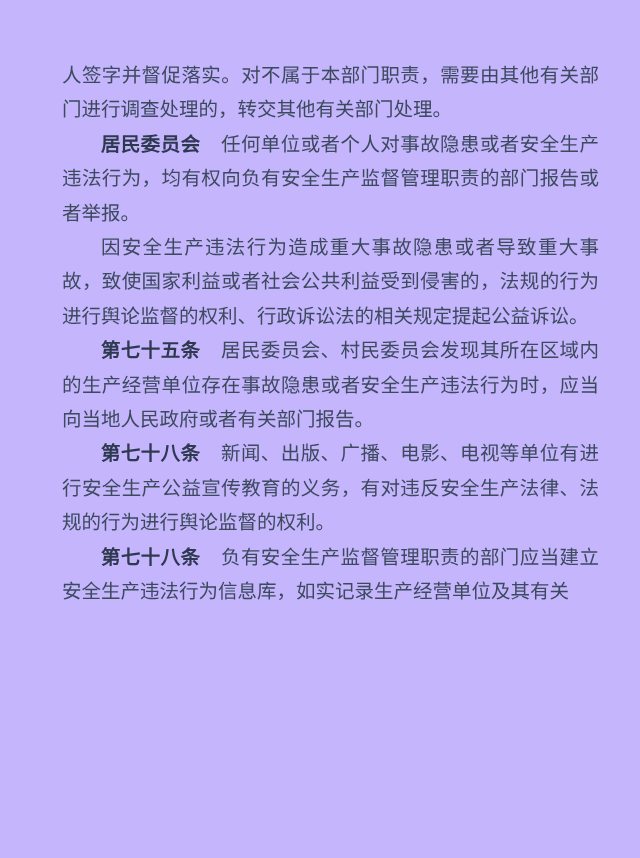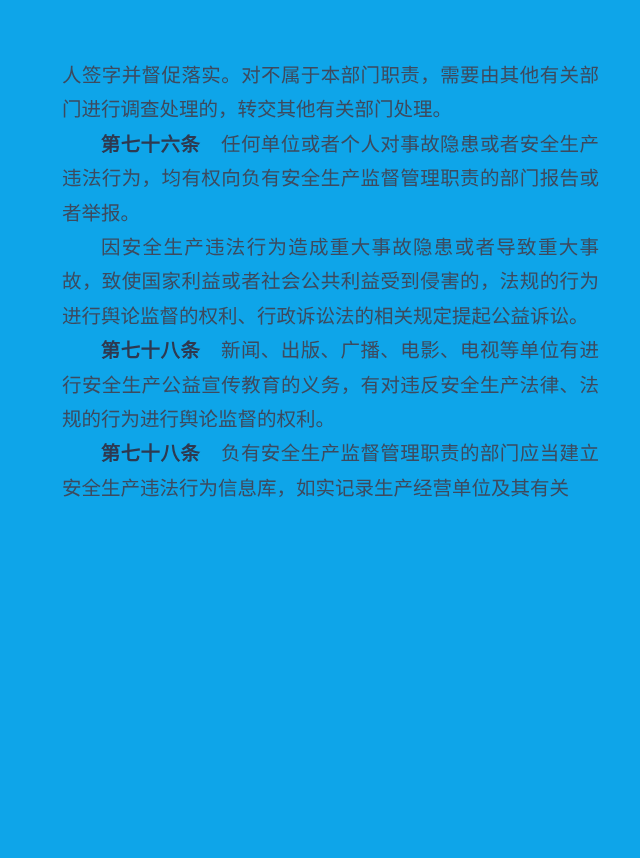--- a/index.html
+++ b/index.html
@@ -10,21 +10,21 @@
   body {
     width: 640px;
     height: 858px;
     overflow: hidden;
   }
   .page {
     box-sizing: border-box;
     width: 640px;
     height: 858px;
     padding: 59px 41px 0 62px;
-    background: #0ea5e9;
+    background: #c4b5fd;
     font-family: "Liberation Serif", serif;
     font-size: 19.5px;
     line-height: 34.4px;
     color: #3d4a5e;
     text-align: justify;
     text-justify: inter-ideograph;
   }
   .para {
     margin: 0;
     padding: 0;
@@ -39,23 +39,24 @@
   }
 </style>
 </head>
 <body>
 
 <div class="page">
 
   <p class="para"><span>人签字并督促落实。对不属于本部门职责，需要由其他有关部门进行调查处理的，转交其他有关部门处理。</span></p>
 
 
-  <p class="para indent"><b class="article-head">第七十六条</b><span>任何单位或者个人对事故隐患或者安全生产违法行为，均有权向负有安全生产监督管理职责的部门报告或者举报。</span></p>
+  <p class="para indent"><b class="article-head">居民委员会</b><span>任何单位或者个人对事故隐患或者安全生产违法行为，均有权向负有安全生产监督管理职责的部门报告或者举报。</span></p>
 
   <p class="para indent"><span>因安全生产违法行为造成重大事故隐患或者导致重大事故，致使国家利益或者社会公共利益受到侵害的，法规的行为进行舆论监督的权利、行政诉讼法的相关规定提起公益诉讼。</span></p>
 
+  <p class="para indent"><b class="article-head">第七十五条</b><span>居民委员会、村民委员会发现其所在区域内的生产经营单位存在事故隐患或者安全生产违法行为时，应当向当地人民政府或者有关部门报告。</span></p>
 
 
   <p class="para indent"><b class="article-head">第七十八条</b><span>新闻、出版、广播、电影、电视等单位有进行安全生产公益宣传教育的义务，有对违反安全生产法律、法规的行为进行舆论监督的权利。</span></p>
 
   <p class="para indent"><b class="article-head">第七十八条</b><span>负有安全生产监督管理职责的部门应当建立安全生产违法行为信息库，如实记录生产经营单位及其有关</span></p>
 
 </div>
 
 </body></html>

